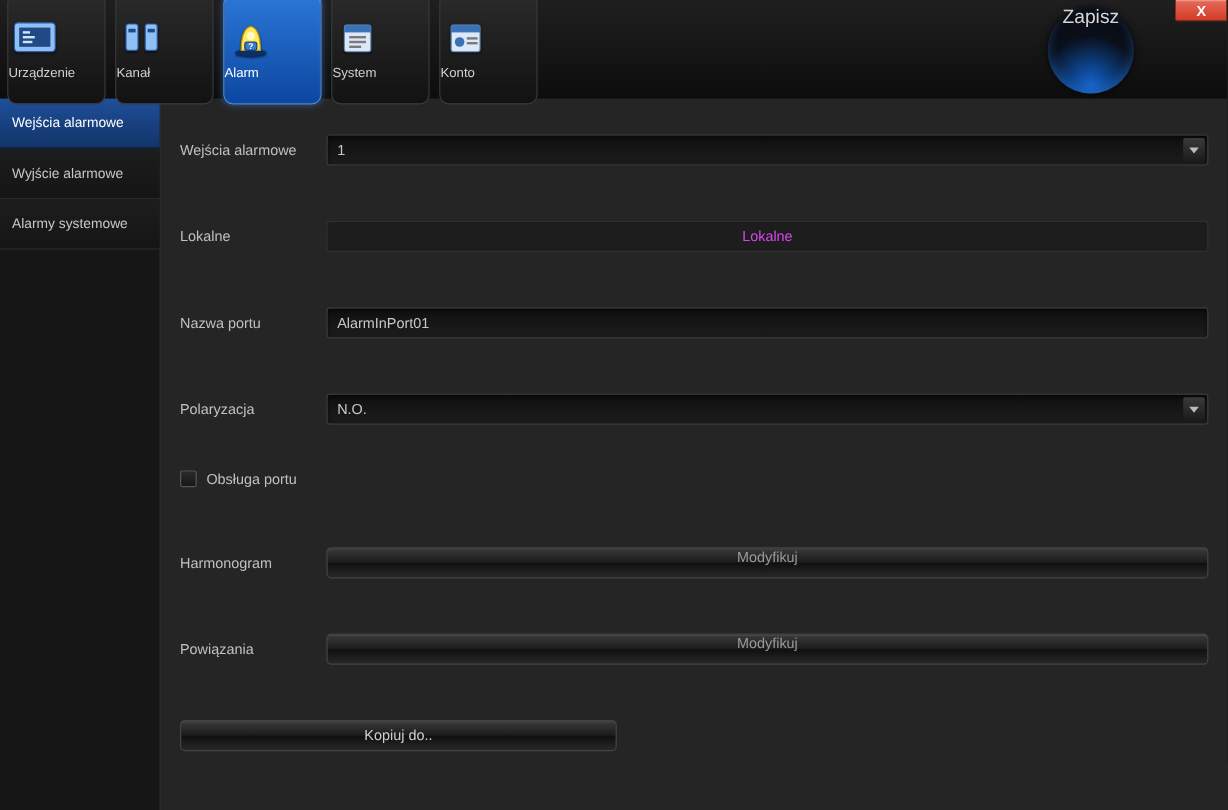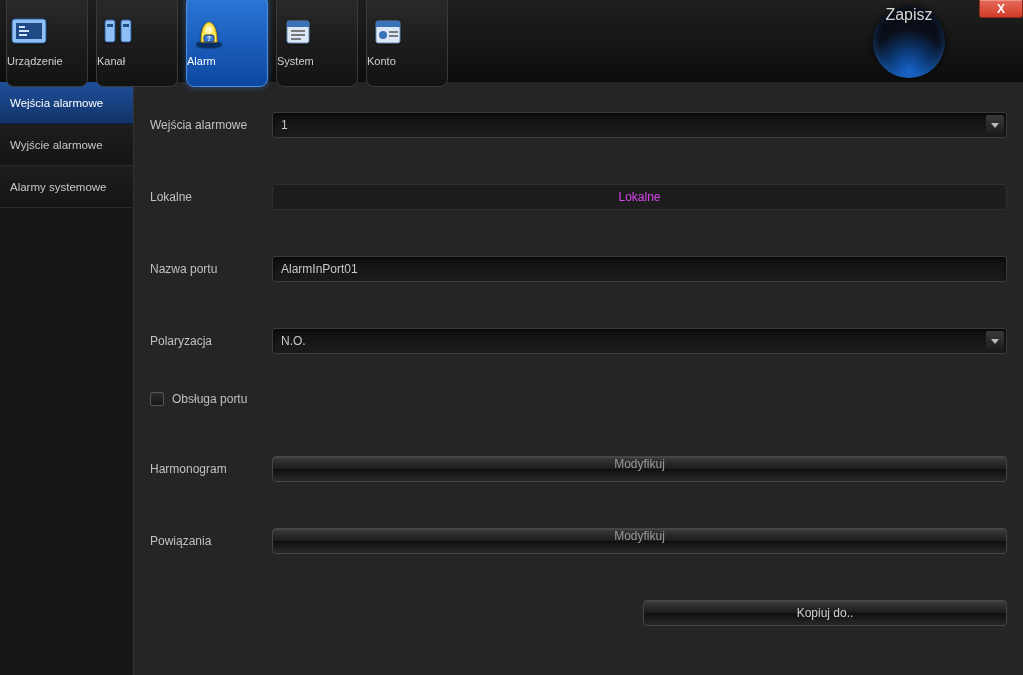--- a/index.html
+++ b/index.html
@@ -196,21 +196,21 @@
     display: flex;
     justify-content: center;
     color: #9a9a9a;
     font-size: 12px;
     cursor: pointer;
     box-shadow: inset 0 1px 0 rgba(255,255,255,0.08);
   }
 
   .copy-row {
     display: flex;
-    justify-content: flex-end;
+    justify-content: flex-start;
     margin-top: 38px;
   }
   .copy-btn {
     width: 364px;
     height: 26px;
     background: linear-gradient(to bottom, #3a3a3a 0%, #1c1c1c 48%, #101010 52%, #282828 100%);
     border: 1px solid #444;
     border-radius: 4px;
     display: flex;
     align-items: center;

